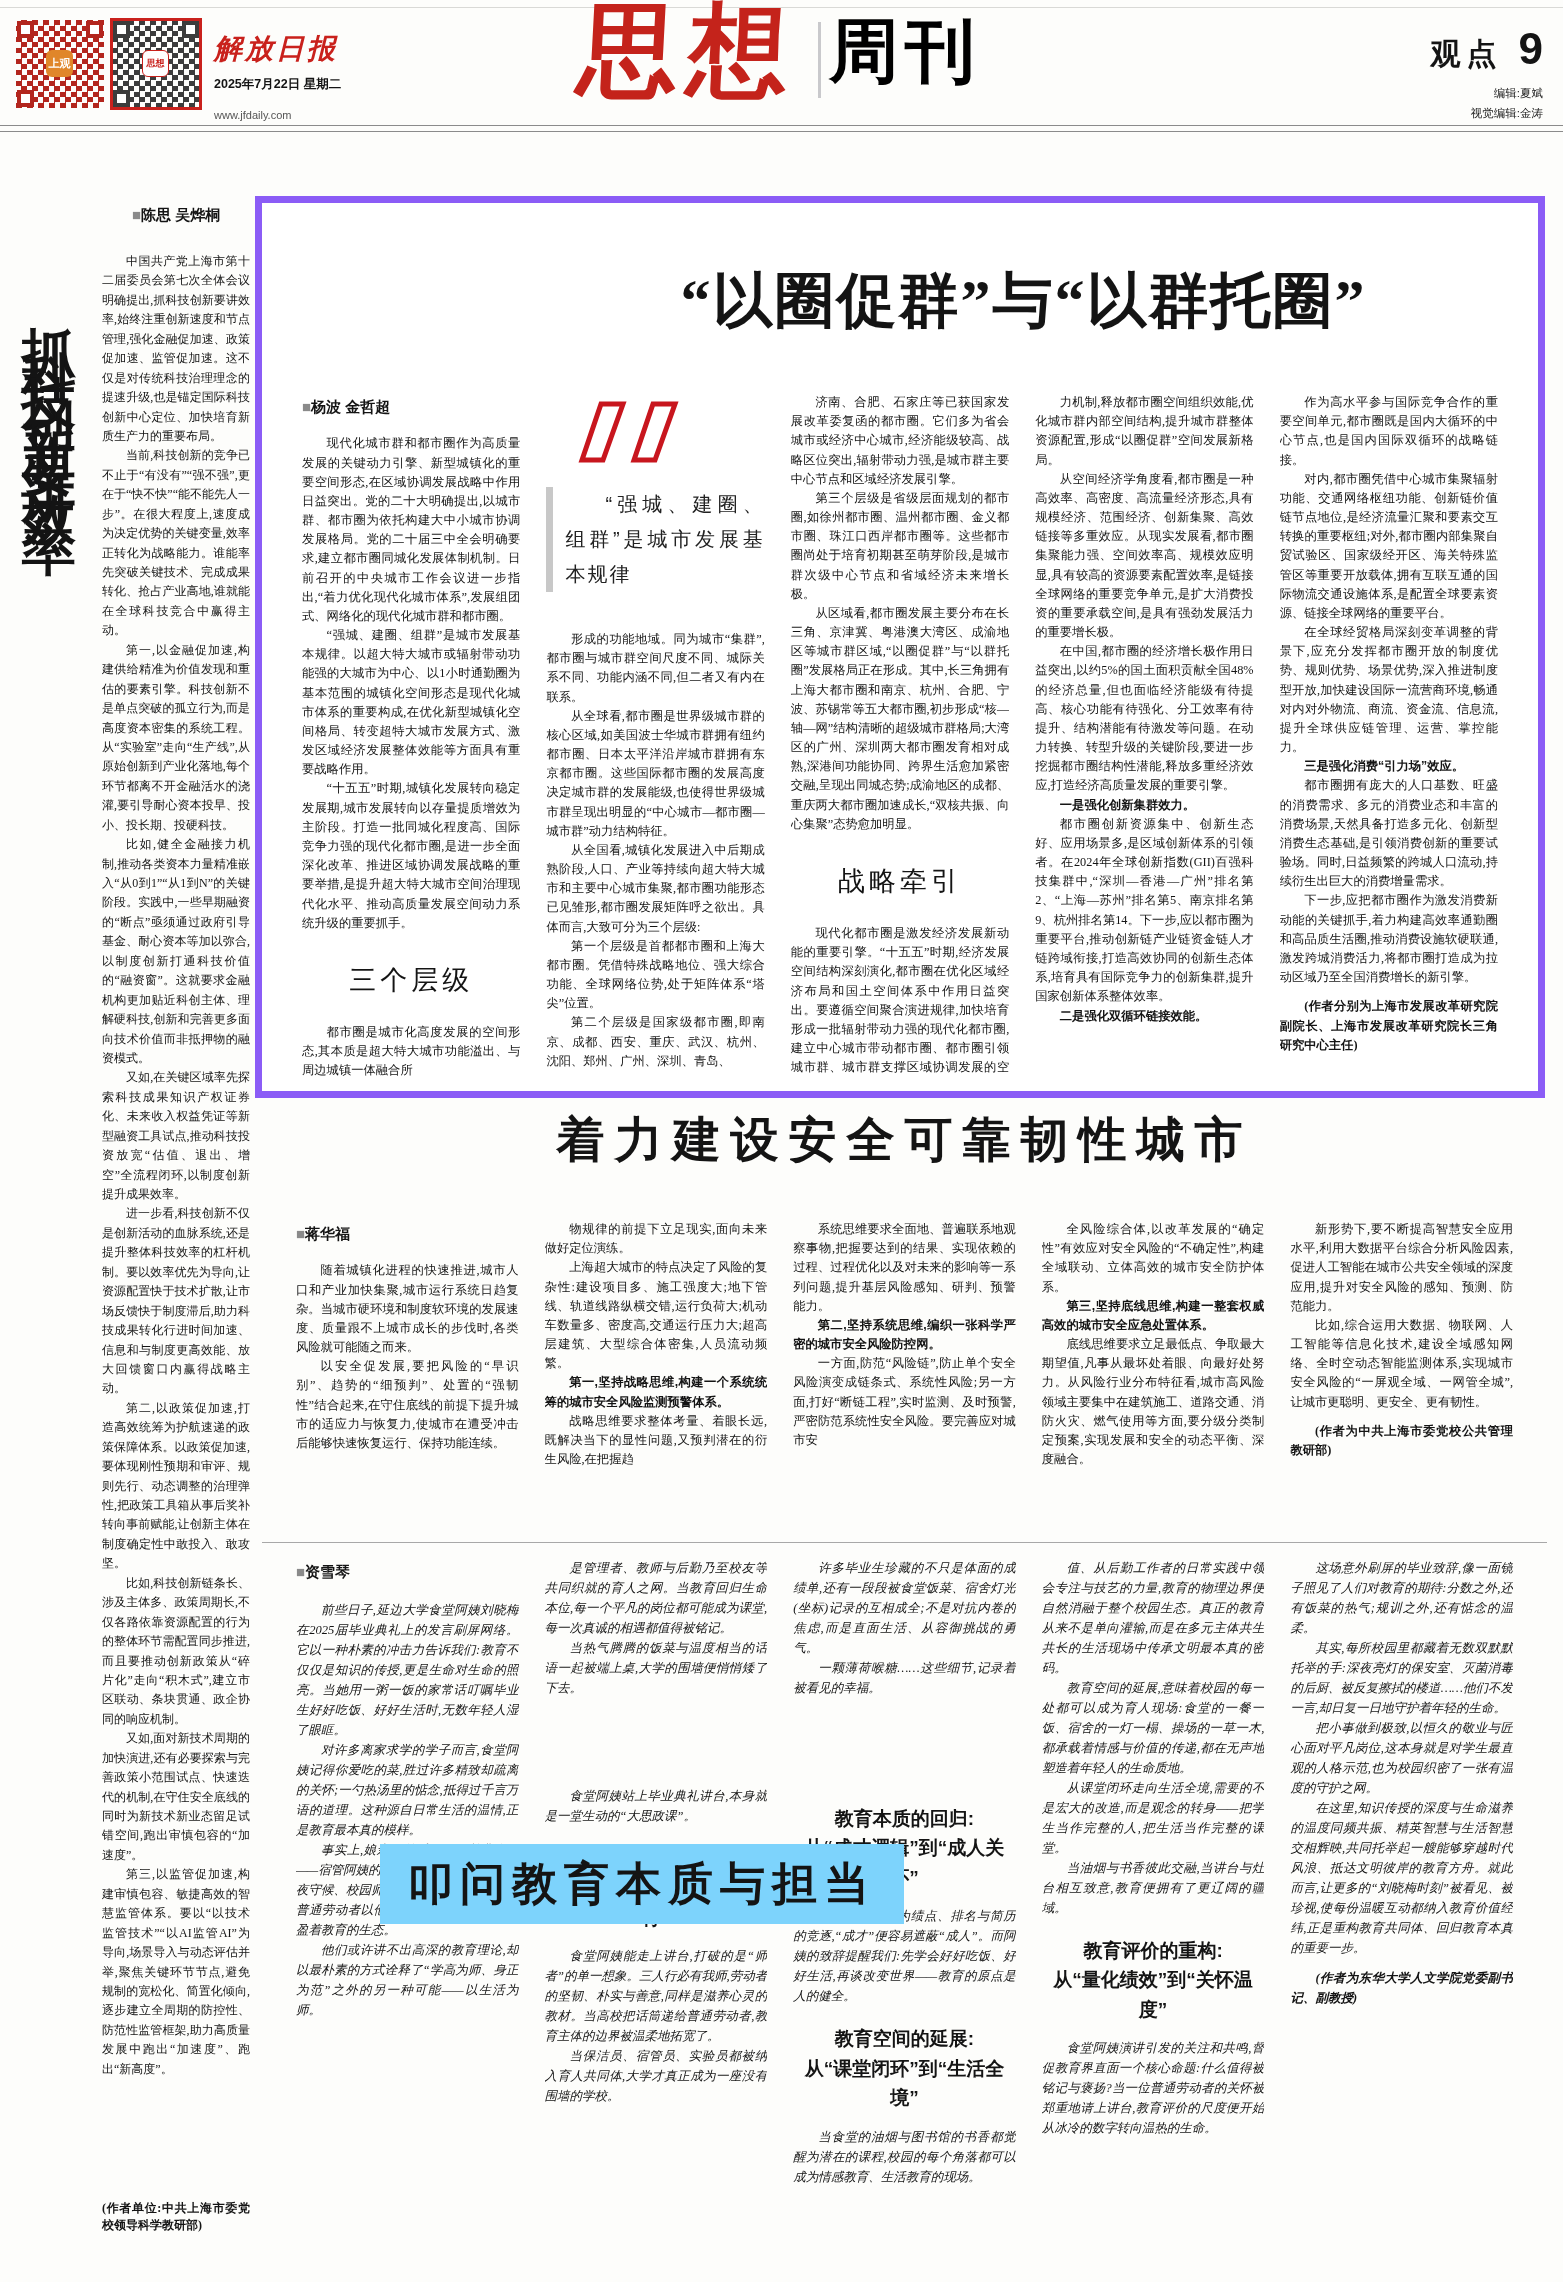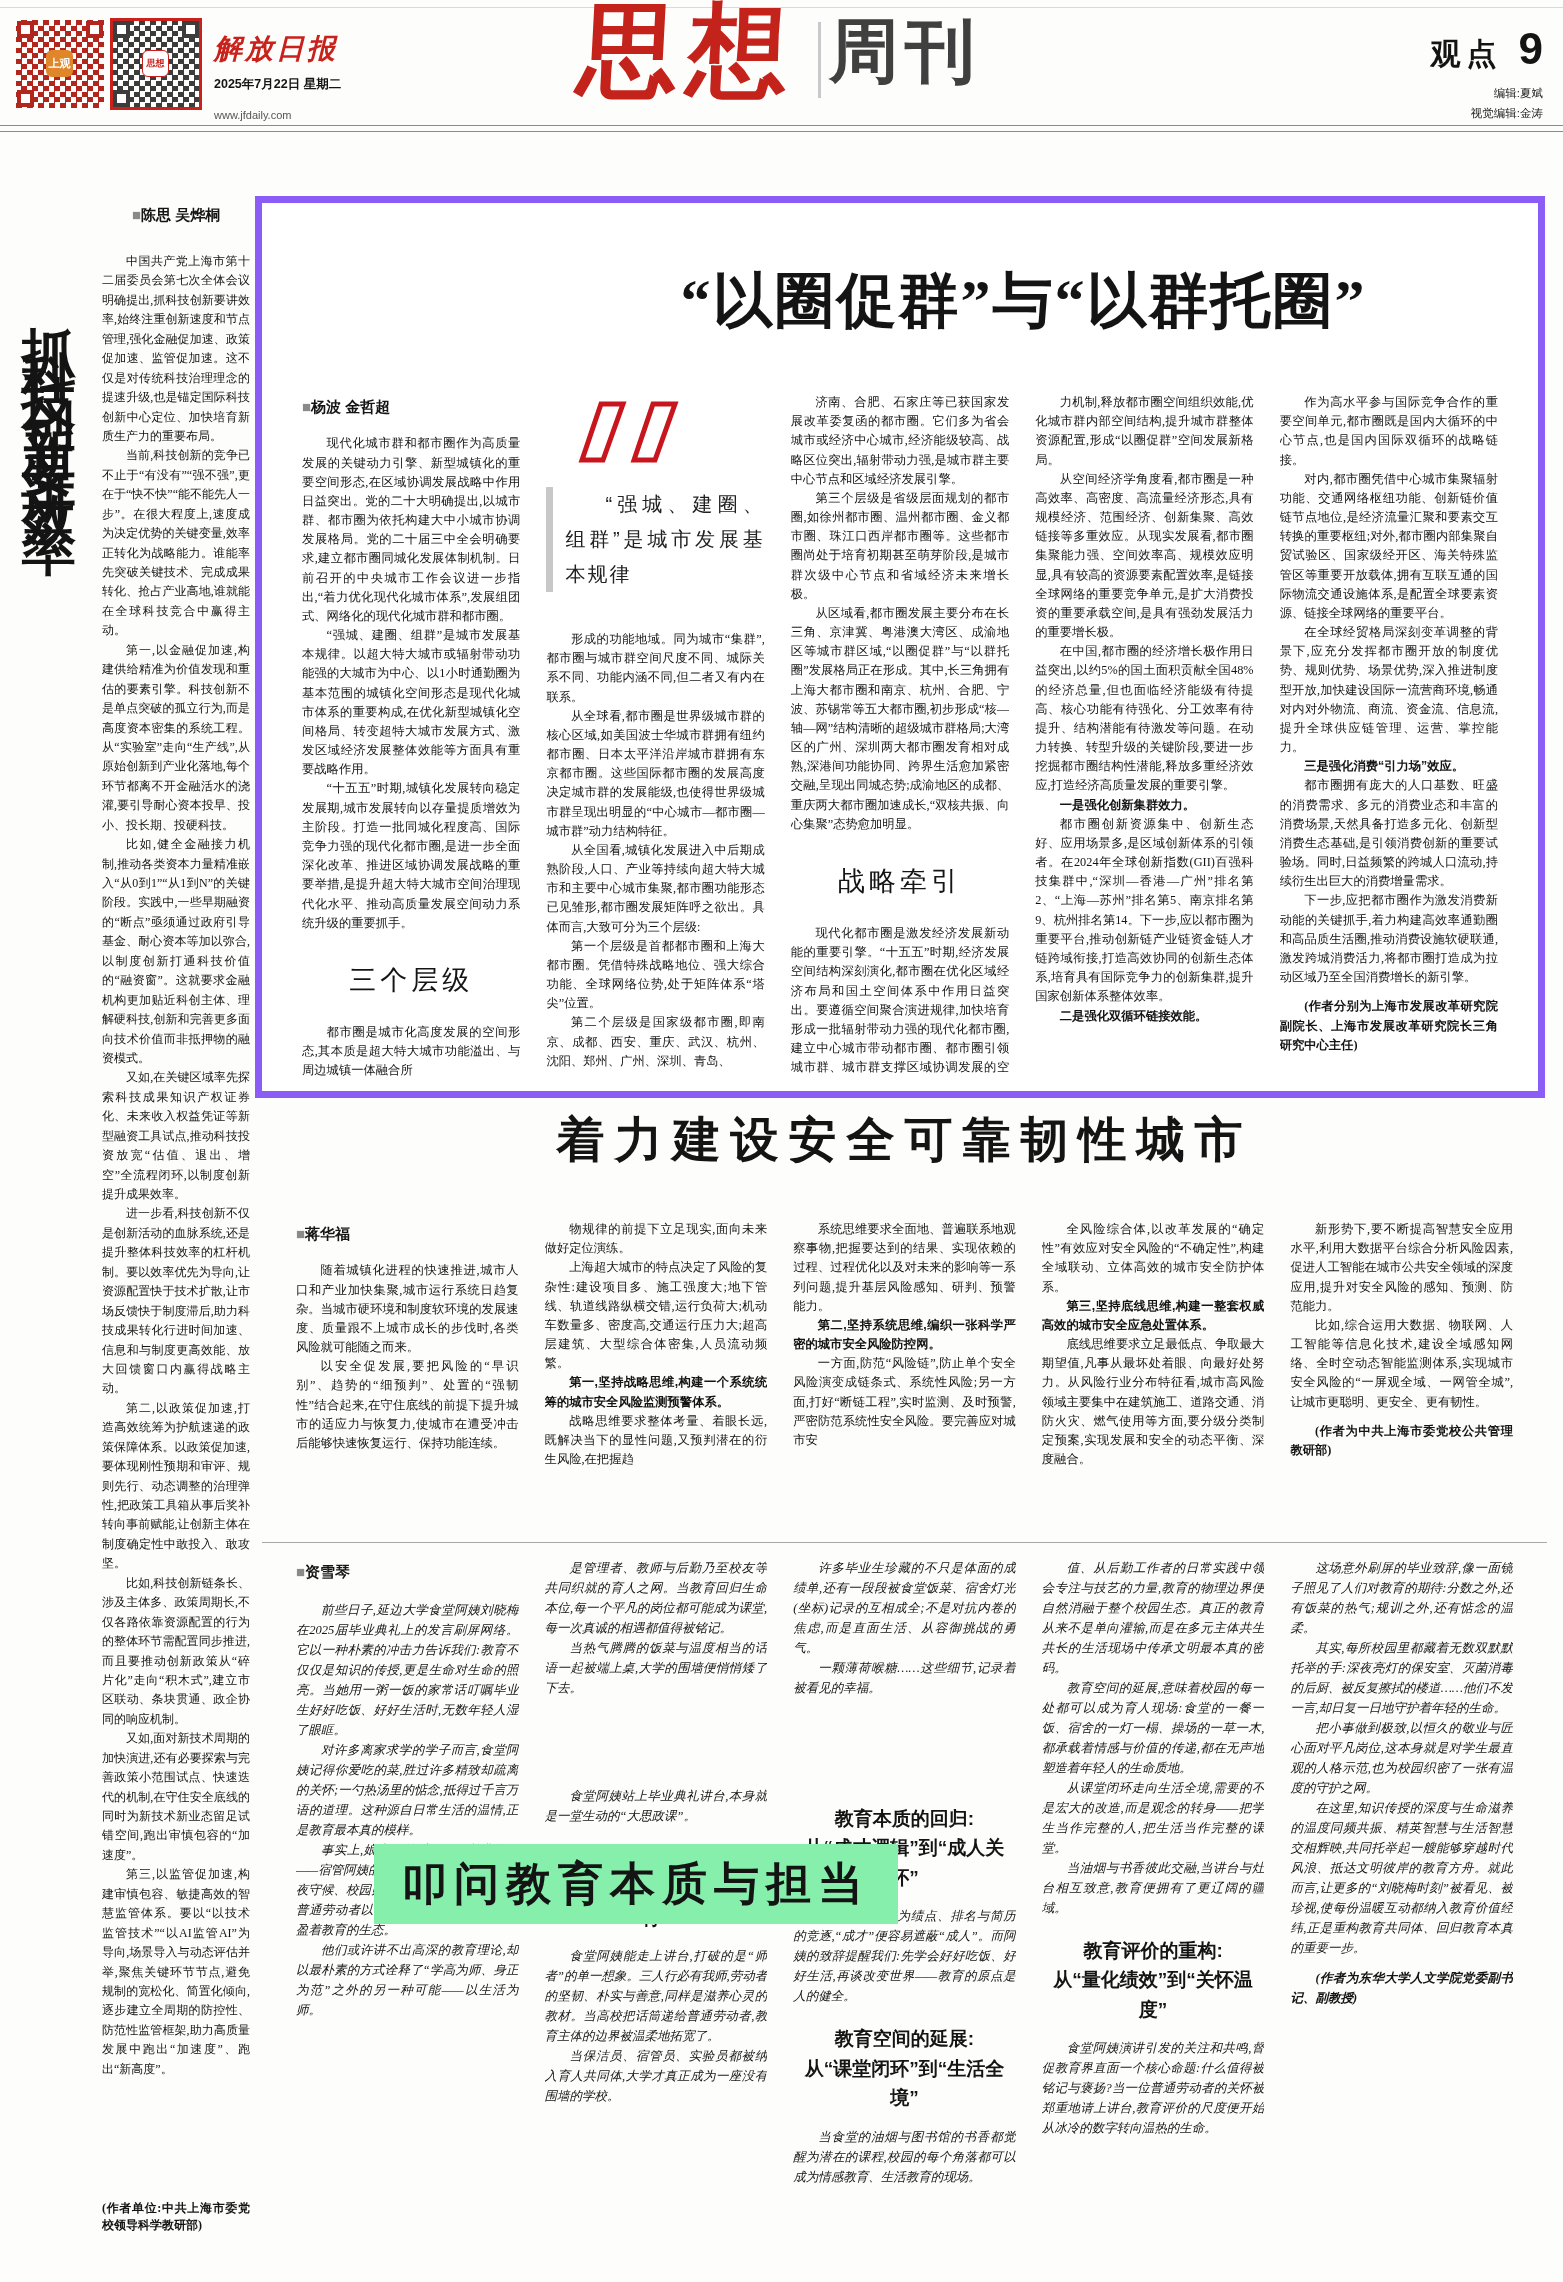--- a/index.html
+++ b/index.html
@@ -22,21 +22,21 @@
             display:flex;align-items:center;justify-content:center;}
   .qr-badge.b2{background:#fff;color:#c9211c;border:1px solid #c9211c;width:25px;height:25px;font-size:9px;}
   .mast-left{position:absolute;left:214px;top:30px;width:160px;}
   .paper-name{color:#c9211c;font-weight:900;font-style:italic;font-size:28px;letter-spacing:3px;}
   .date-line{font-size:12.5px;font-weight:bold;margin-top:8px;font-family:"Liberation Sans",sans-serif;}
   .url-line{font-size:11px;color:#555;margin-top:16px;font-family:"Liberation Sans",sans-serif;}
   .masthead{position:absolute;left:578px;top:2px;display:flex;align-items:flex-start;}
   .mast-main{color:#c4231b;font-weight:900;font-size:100px;line-height:1;letter-spacing:10px;
              font-family:"Liberation Serif",serif;transform:skewX(-3deg);}
   .mast-divider{width:3px;height:76px;background:#c9c9cc;margin:20px 8px 0 20px;}
-  .mast-sub{color:#404040;font-weight:900;font-size:70px;line-height:1;margin-top:14px;letter-spacing:6px;
+  .mast-sub{color:#000000;font-weight:900;font-size:70px;line-height:1;margin-top:14px;letter-spacing:6px;
             font-family:"Liberation Sans",sans-serif;}
   .head-right{position:absolute;right:20px;top:24px;text-align:right;font-family:"Liberation Sans",sans-serif;}
   .section-page{font-weight:bold;font-size:30px;letter-spacing:6px;}
   .pgnum{font-size:44px;letter-spacing:0;margin-left:16px;}
   .editors{margin-top:8px;font-size:11.5px;color:#222;line-height:1.75;}
 
   
   .ncol{flex:1 1 0;overflow:hidden;min-width:0;}
   .cols{display:flex;gap:26px;position:absolute;text-align:justify;}
   .bp{margin:0;text-indent:2em;}
@@ -78,21 +78,21 @@
   .city-title{text-align:center;font-family:"Liberation Sans",sans-serif;font-weight:900;font-size:48px;
               letter-spacing:10px;margin:6px 0 0;}
   .city-cols{top:118px;left:34px;right:34px;bottom:8px;font-size:12.3px;line-height:1.56;}
   .mid-rule{position:absolute;left:262px;right:16px;top:1542px;border-top:1px solid #a8a8a8;}
 
   
   .edu{position:absolute;left:262px;top:1548px;width:1285px;height:732px;}
   .edu-cols{top:10px;left:34px;right:34px;bottom:4px;font-size:12.5px;line-height:1.6;}
   .edu-cols .bp{font-style:italic;}
   .edu-cols .attr{font-style:italic;}
-  .edu-headline{position:absolute;top:296px;left:112px;width:524px;height:80px;background:#86efac;z-index:5;
+  .edu-headline{position:absolute;top:296px;left:118px;width:524px;height:80px;background:#7dd3fc;z-index:5;
                 display:flex;align-items:center;justify-content:center;font-family:"Liberation Sans",sans-serif;
                 font-weight:900;font-size:45px;letter-spacing:7px;}
 </style>
 </head>
 <body>
 
 <div class="page">
 
   <div class="header">
     <div class="qr qr1">

